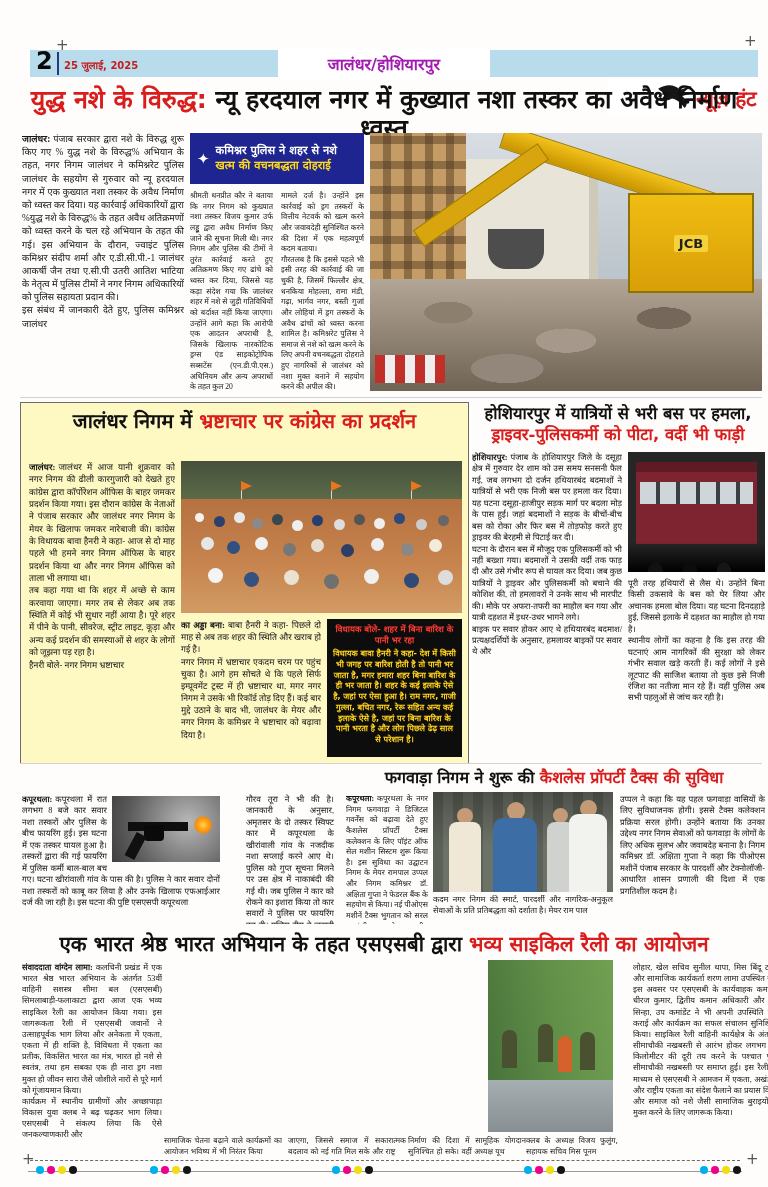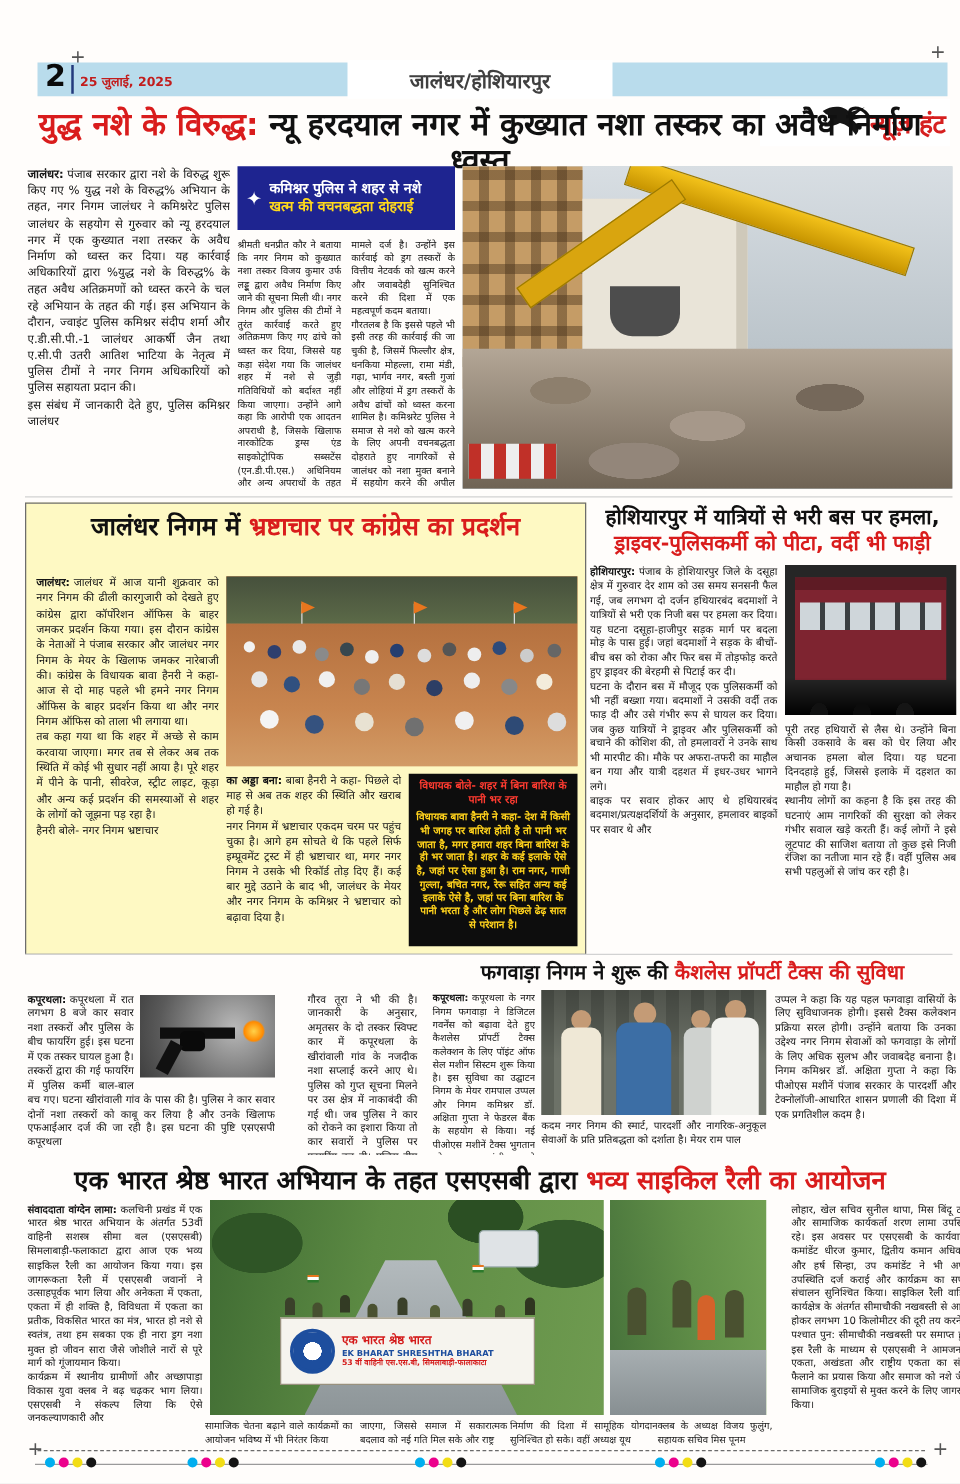--- a/index.html
+++ b/index.html
@@ -6,31 +6,31 @@
   .page{position:relative;width:768px;height:1187px;background:#fffdfb;margin:0 auto;
         font-family:"DejaVu Sans","Liberation Sans",sans-serif;overflow:hidden;color:#151515;}
   .crop{position:absolute;color:#555;font-size:15px;font-weight:400;line-height:1;}
   
   .hdr-band{position:absolute;left:30px;top:50px;width:728px;height:27px;background:#b9dcec;}
   .hdr-pageno{position:absolute;left:36px;top:47px;font-size:24px;font-weight:800;color:#0a0a0a;}
   .hdr-vline{position:absolute;left:57px;top:52px;width:2px;height:23px;background:#233a7c;}
   .hdr-date{position:absolute;left:64px;top:58px;font-size:10px;font-weight:700;color:#c21d1d;}
   .hdr-section-box{position:absolute;left:278px;top:48px;width:212px;height:31px;background:#fff;
         display:flex;align-items:center;justify-content:center;}
-  .hdr-section{font-size:16px;font-weight:800;color:#404040;}
+  .hdr-section{font-size:16px;font-weight:800;color:#a21caf;}
   .hdr-logo{position:absolute;right:8px;top:41px;width:152px;height:38px;background:#fff;
         display:flex;align-items:center;justify-content:flex-end;gap:3px;padding-right:4px;box-sizing:border-box;margin-top:38px;}
   .masthead-text{font-size:21px;font-weight:800;color:#d61f1f;letter-spacing:-.5px;}
   
   .main-hl{position:absolute;left:10px;top:86px;width:748px;text-align:center;font-size:25px;
         font-weight:800;color:#101010;line-height:1.15;}
   .red{color:#d91c1c;}
   
   .col{position:absolute;text-align:justify;overflow:hidden;}
-  .col p{margin:0;}
+  .col p{margin:0;font-family:Liberation Serif, serif;}
   .t{white-space:pre-line;}
   .dl{font-weight:700;margin-right:3px;}
   .sep{position:absolute;background:#d2d2d2;}
   
   #lead-col1{left:22px;top:133px;width:162px;height:258px;font-size:9.3px;line-height:1.42;}
   .lead-box{position:absolute;left:190px;top:133px;width:174px;height:51px;background:#1e2490;
         display:flex;align-items:center;gap:6px;padding:4px 7px;box-sizing:border-box;}
   .star-icon{color:#fff;font-size:15px;flex:none;}
   .lb1{color:#fff;font-weight:700;font-size:11.3px;line-height:1.3;}
   .lb2{color:#ffd91c;font-weight:700;font-size:11.3px;line-height:1.3;}
@@ -210,20 +210,23 @@
 गौरतलब है कि इससे पहले भी इसी तरह की कार्रवाई की जा चुकी है, जिसमें फिल्लौर क्षेत्र, धनकिया मोहल्ला, रामा मंडी, गढ़ा, भार्गव नगर, बस्ती गुजां और लोहियां में ड्रग तस्करों के अवैध ढांचों को ध्वस्त करना शामिल है। कमिश्नरेट पुलिस ने समाज से नशे को खत्म करने के लिए अपनी वचनबद्धता दोहराते हुए नागरिकों से जालंधर को नशा मुक्त बनाने में सहयोग करने की अपील की।</span></p>
   </div>
   <div class="lead-photo">
     <div class="ph dp-sky"></div>
     <div class="ph dp-bldg1"></div>
     <div class="ph dp-bldg2"></div>
     <div class="ph dp-arm"></div>
     <div class="ph dp-arm2"></div>
     <div class="ph dp-bucket"></div>
     <div class="ph dp-rubble"></div>
+    <div class="ph dp-cab">
+      <span class="dp-jcb">JCB</span>
+    </div>
     <div class="ph dp-fence"></div>
   </div>
 
   <div class="sep" style="left:20px;top:397px;width:742px;height:1px;"></div>
 
   <div class="cong-box">
     <div class="cong-hl">
       <span>जालंधर निगम में</span>
       <span class="red">भ्रष्टाचार पर कांग्रेस का प्रदर्शन</span>
     </div>
@@ -313,36 +316,20 @@
   </div>
 
   <div class="rally-hl">
     <span>एक भारत श्रेष्ठ भारत अभियान के तहत एसएसबी द्वारा</span>
     <span class="red">भव्य साइकिल रैली का आयोजन</span>
   </div>
   <div class="col" id="rally-col1">
     <p><span class="dl">संवाददाता वांग्देन लामा:</span><span class="t">कलचिनी प्रखंड में एक भारत श्रेष्ठ भारत अभियान के अंतर्गत 53वीं वाहिनी सशस्त्र सीमा बल (एसएसबी) सिमलाबाड़ी-फलाकाटा द्वारा आज एक भव्य साइकिल रैली का आयोजन किया गया। इस जागरूकता रैली में एसएसबी जवानों ने उत्साहपूर्वक भाग लिया और अनेकता में एकता, एकता में ही शक्ति है, विविधता में एकता का प्रतीक, विकसित भारत का मंत्र, भारत हो नशे से स्वतंत्र, तथा हम सबका एक ही नारा ड्रग नशा मुक्त हो जीवन सारा जैसे जोशीले नारों से पूरे मार्ग को गूंजायमान किया।
 कार्यक्रम में स्थानीय ग्रामीणों और अच्छापाड़ा विकास युवा क्लब ने बढ़ चढ़कर भाग लिया। एसएसबी ने संकल्प लिया कि ऐसे जनकल्याणकारी और</span></p>
   </div>
-  <div class="rally-photo1">
-    <div class="ph rp-foliage"></div>
-    <div class="ph rp-road"></div>
-    <div class="ph rp-bus"></div>
-    <div class="ph rp-people"></div>
-    <div class="ph rp-flag" style="left:78px;"></div>
-    <div class="ph rp-flag" style="left:210px;top:52px;"></div>
-    <div class="rp-banner" style="position:absolute;">
-      <div class="rp-logo"></div>
-      <div>
-        <div class="rp-b1">एक भारत श्रेष्ठ भारत</div>
-        <div class="rp-b2">EK BHARAT SHRESHTHA BHARAT</div>
-        <div class="rp-b3">53 वीं वाहिनी एस.एस.बी, सिमलाबाड़ी-फालाकाटा</div>
-      </div>
-    </div>
-  </div>
   <div class="rally-photo2">
     <div class="ph rp2-road"></div>
     <div class="ph soldier" style="left:14px;top:70px;"></div>
     <div class="ph soldier" style="left:50px;top:64px;"></div>
     <div class="ph soldier" style="left:92px;top:72px;"></div>
     <div class="ph orange-person" style="left:70px;top:76px;"></div>
   </div>
   <div class="col" id="rally-col2">
     <p><span class="t">लोहार, खेल सचिव सुनील थापा, मिस बिंदू टोप्नो और सामाजिक कार्यकर्ता शरण लामा उपस्थित रहे। इस अवसर पर एसएसबी के कार्यवाहक कमांडेंट धीरज कुमार, द्वितीय कमान अधिकारी और हर्ष सिन्हा, उप कमांडेंट ने भी अपनी उपस्थिति दर्ज कराई और कार्यक्रम का सफल संचालन सुनिश्चित किया। साइकिल रैली वाहिनी कार्यक्षेत्र के अंतर्गत सीमाचौकी नखबस्ती से आरंभ होकर लगभग 10 किलोमीटर की दूरी तय करने के पश्चात पुन: सीमाचौकी नखबस्ती पर समाप्त हुई। इस रैली के माध्यम से एसएसबी ने आमजन में एकता, अखंडता और राष्ट्रीय एकता का संदेश फैलाने का प्रयास किया और समाज को नशे जैसी सामाजिक बुराइयों से मुक्त करने के लिए जागरूक किया।</span></p>
   </div>

